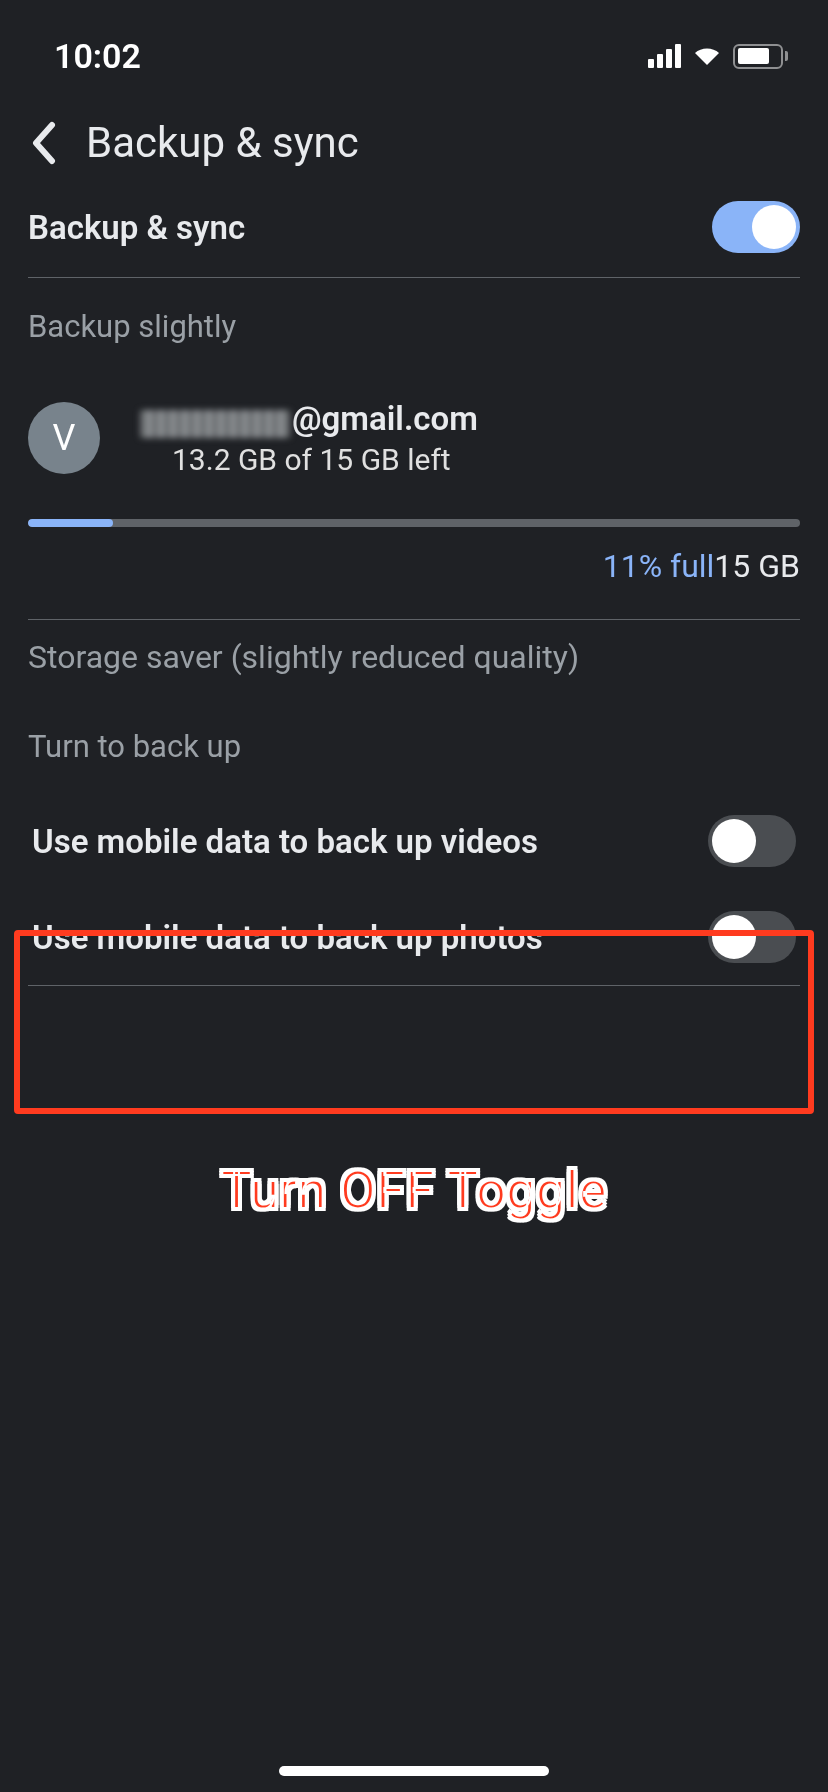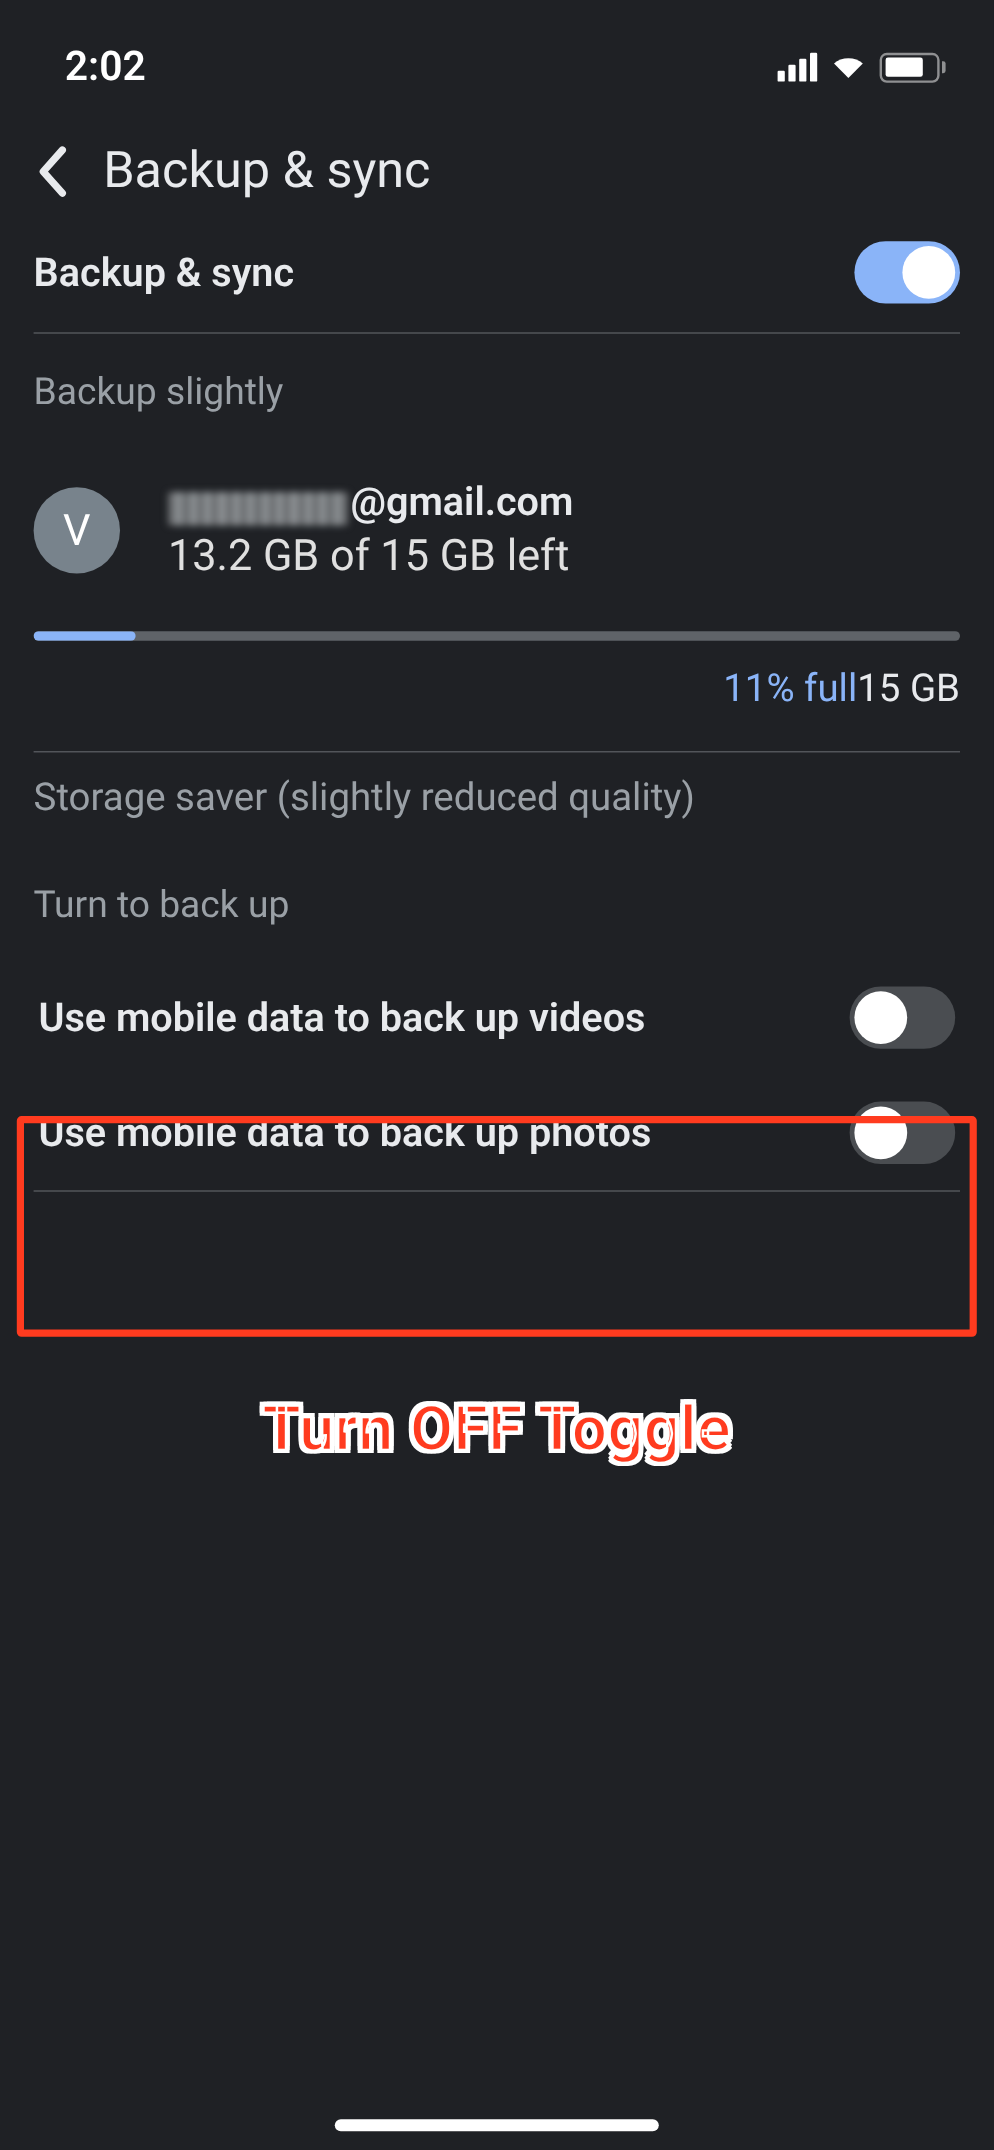--- a/index.html
+++ b/index.html
@@ -194,22 +194,23 @@
   .blur-box {
     display: inline-block;
     width: 150px;
     height: 28px;
     background: repeating-linear-gradient(90deg,#6a6d70 0 6px,#8c9093 6px 12px);
     filter: blur(3px);
     border-radius: 2px;
     margin-right: 2px;
   }
   .account-storage {
-    font-size: 36px;
+    font-size: 30px;
     color: #e0e0e0;
+    margin-left: 32px;
   }
 
   .progress-track {
     height: 8px;
     background: #5f6368;
     border-radius: 4px;
     overflow: hidden;
     margin-top: 12px;
   }
   .progress-fill {
@@ -281,21 +282,21 @@
     color: #e8eaed;
   }
 
   .annotation-text {
     position: absolute;
     top: 1160px;
     left: 0;
     right: 0;
     text-align: center;
     font-size: 52px;
-    font-weight: 700;
+    font-weight: 400;
     color: #ff3b1f;
     -webkit-text-stroke: 2px #fff;
     text-shadow:
       -3px -3px 0 #fff,
        3px -3px 0 #fff,
       -3px  3px 0 #fff,
        3px  3px 0 #fff,
       -3px  0   0 #fff,
        3px  0   0 #fff,
        0   -3px 0 #fff,
@@ -311,21 +312,21 @@
     width: 270px;
     height: 10px;
     background: #fff;
     border-radius: 10px;
   }
 </style>
 </head>
 <body>
 
 <div class="status-bar">
-  <div class="status-time">2:02</div>
+  <div class="status-time">10:02</div>
   <div class="status-icons">
     <div class="signal-icon">
       <span></span>
         <span></span>
         <span></span>
         <span></span>
     </div>
     <div class="wifi-icon">
       <svg width="32" height="24" viewBox="0 0 32 24">
         <path d="M16 21 L4 9 C10 3 22 3 28 9 Z" fill="#fff"></path>

